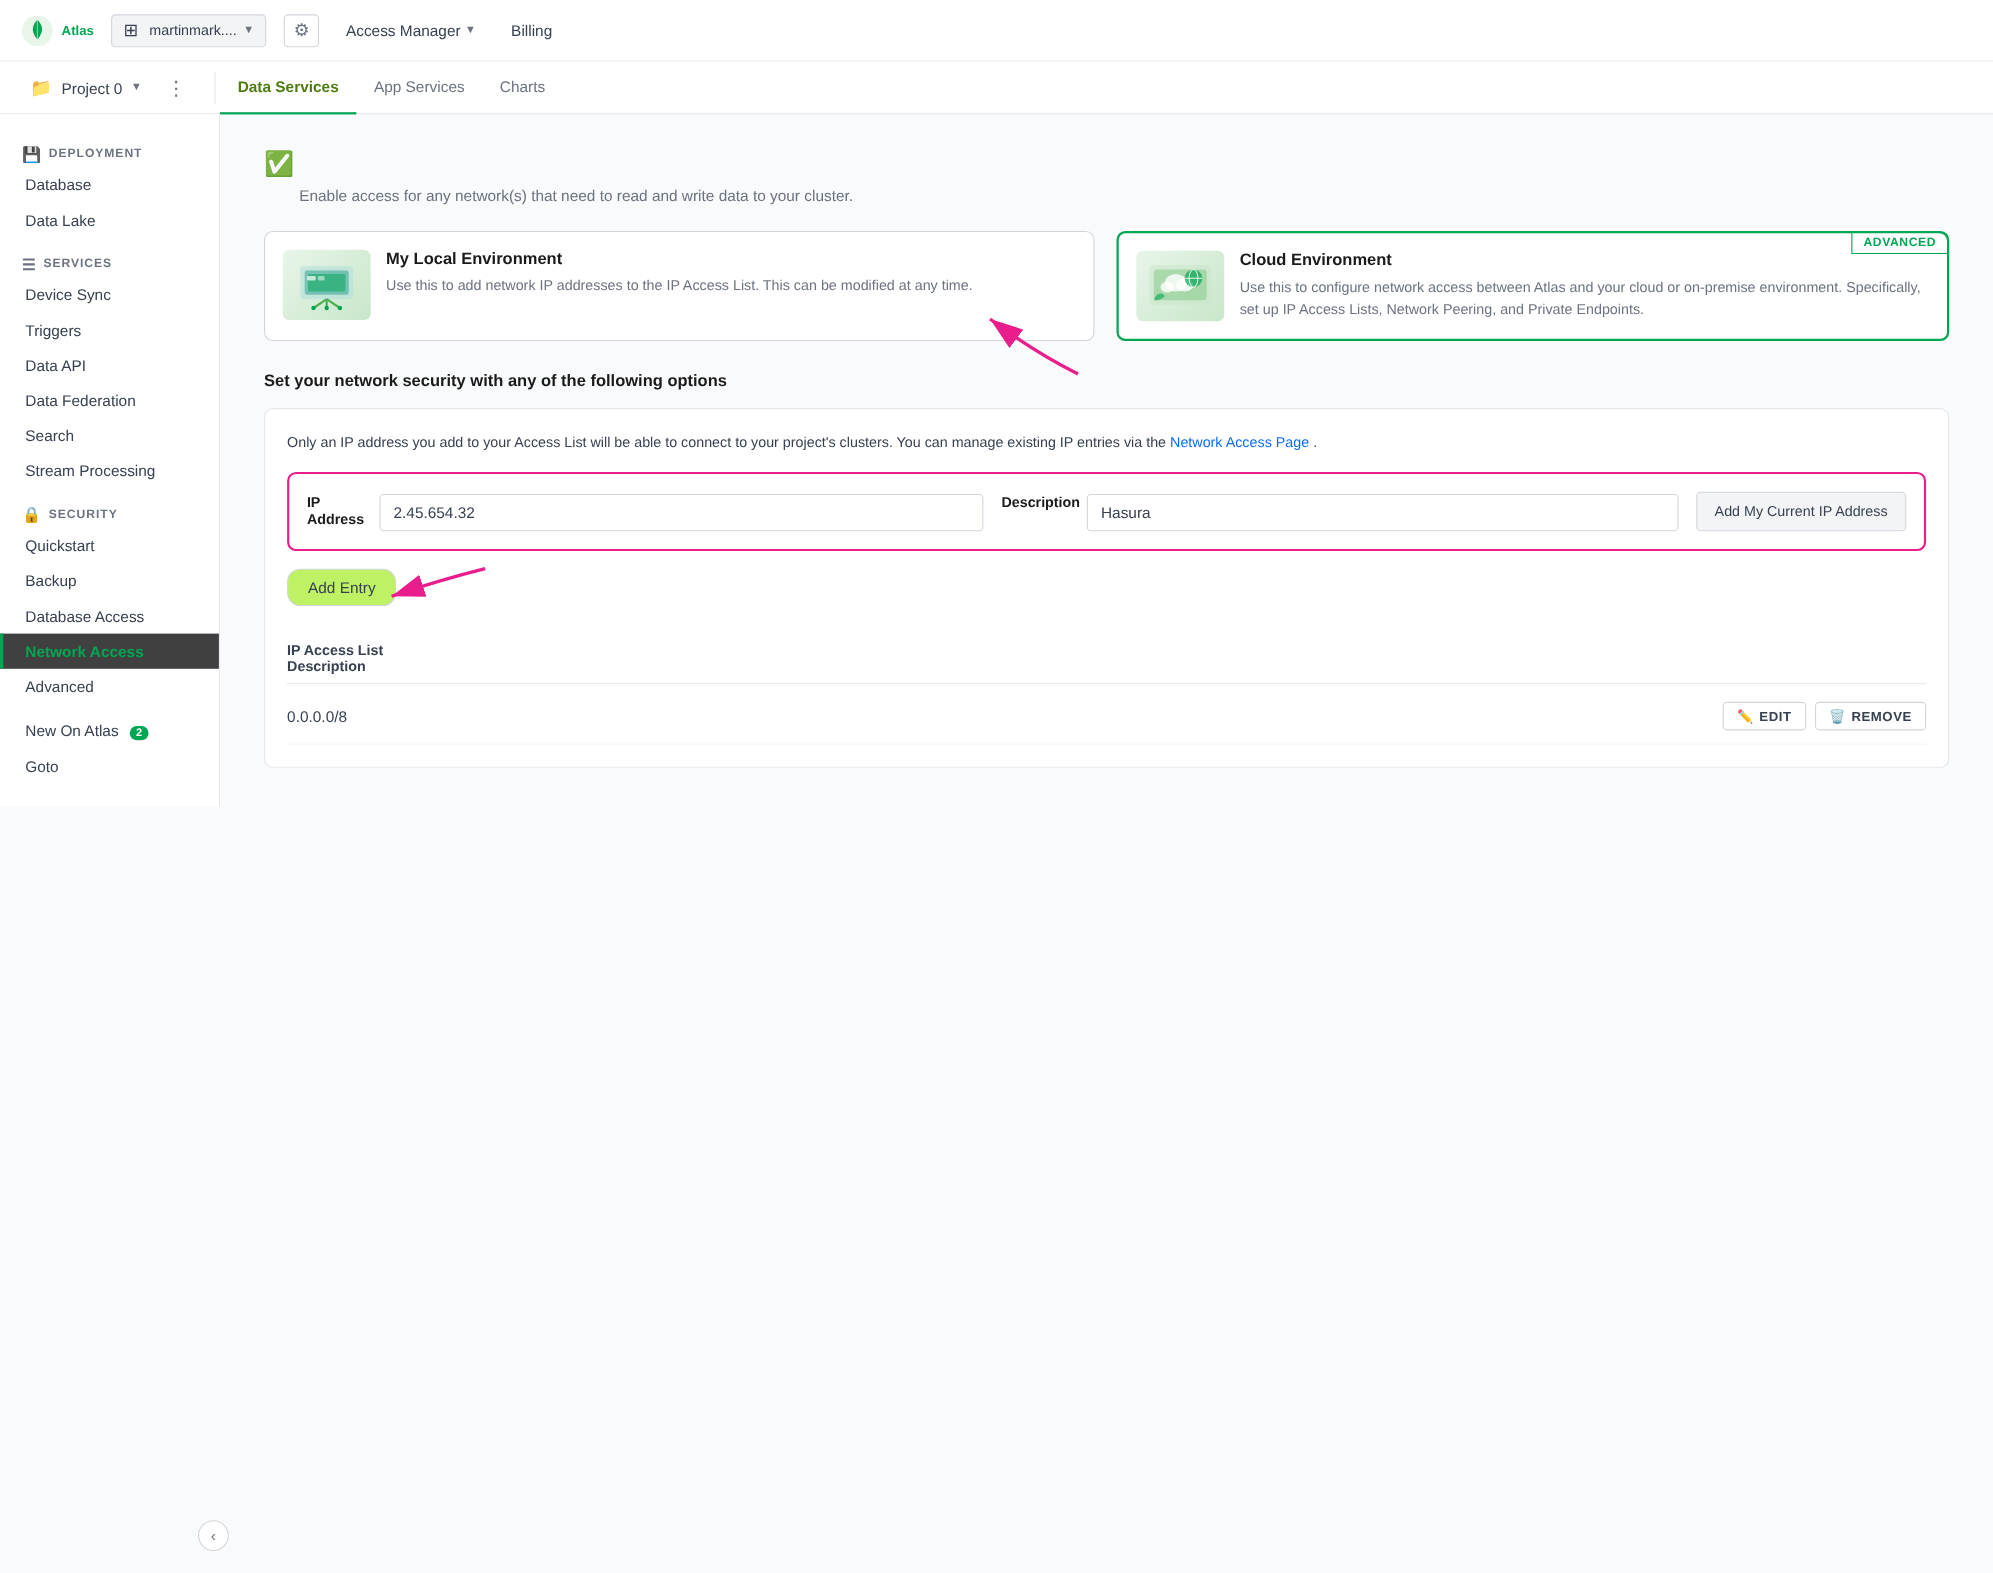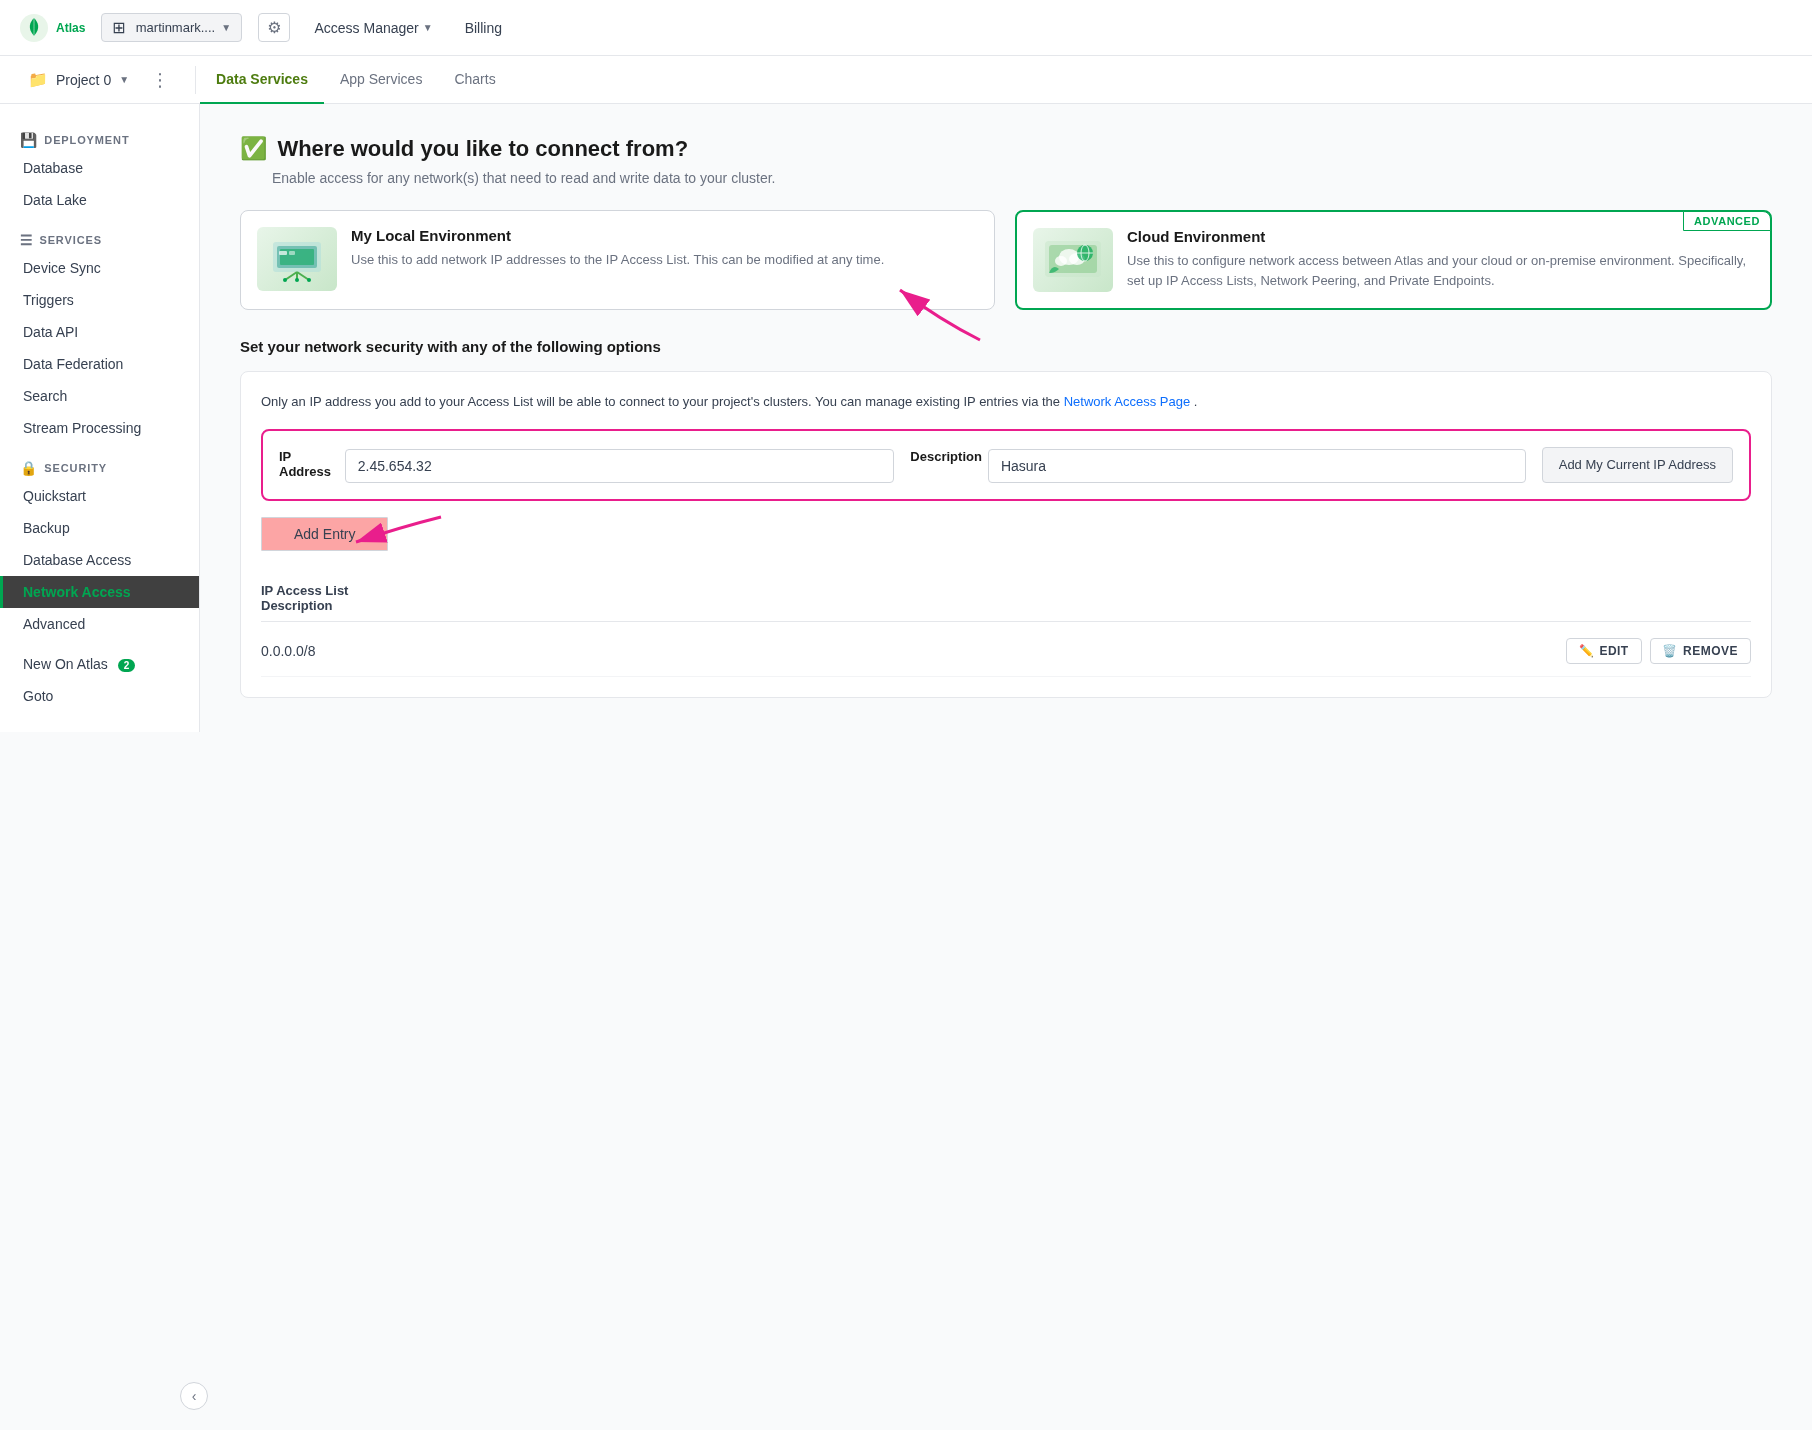--- a/index.html
+++ b/index.html
@@ -149,22 +149,22 @@
     }
     .add-ip-btn {
       background: #f3f4f6; border: 1px solid #d1d5db; border-radius: 4px;
       padding: 8px 16px; font-size: 13px; color: #374151; cursor: pointer;
       white-space: nowrap; height: 36px;
     }
 
     
     .add-entry-row { display: flex; align-items: center; gap: 16px; margin-bottom: 24px; position: relative; }
     .add-entry-btn {
-      background: #fca5a5; border: 1px solid #d1d5db; border-radius: 1px;
-      padding: 8px 32px; font-size: 14px; color: #374151; cursor: pointer;
+      background: #bef264; border: 1px solid #d1d5db; border-radius: 12px;
+      padding: 8px 18px; font-size: 14px; color: #374151; cursor: pointer;
     }
 
     
     .ip-table { width: 100%; }
     .ip-table-header { display: flex; padding: 8px 0; border-bottom: 1px solid #e5e7eb; margin-bottom: 4px; flex-direction: column; }
     .ip-table-col-ip { flex: 1; font-size: 13px; font-weight: 700; color: #374151; }
     .ip-table-col-desc { flex: 1; font-size: 13px; font-weight: 700; color: #374151; }
     .ip-table-col-actions { width: 200px; }
 
     .ip-table-row { display: flex; align-items: center; padding: 12px 0; border-bottom: 1px solid #f3f4f6; }
@@ -310,21 +310,20 @@
       </div>
 
     </aside>
     <div class="sidebar-collapse" style="position:absolute; bottom:20px; right:-14px; z-index:10; background:#fff; border:1px solid #d1d5db; border-radius:50%; width:28px; height:28px; display:flex; align-items:center; justify-content:center; cursor:pointer; color:#6b7280; font-size:14px;">‹</div>
   </div>
 
   <main class="content">
 
     <div class="page-header">
       <span class="check-circle">✅</span>
-      <h1 class="page-title">Where would you like to connect from?</h1>
     </div>
     <p class="page-subtitle">Enable access for any network(s) that need to read and write data to your cluster.</p>
 
     <div class="arrow-container">
       <div class="env-cards">
 
         <div class="env-card">
           <div class="env-card-img">
             <svg width="64" height="50" viewBox="0 0 64 50">
               <rect x="8" y="8" width="48" height="30" rx="3" fill="#b2dfdb" opacity="0.6"></rect>

